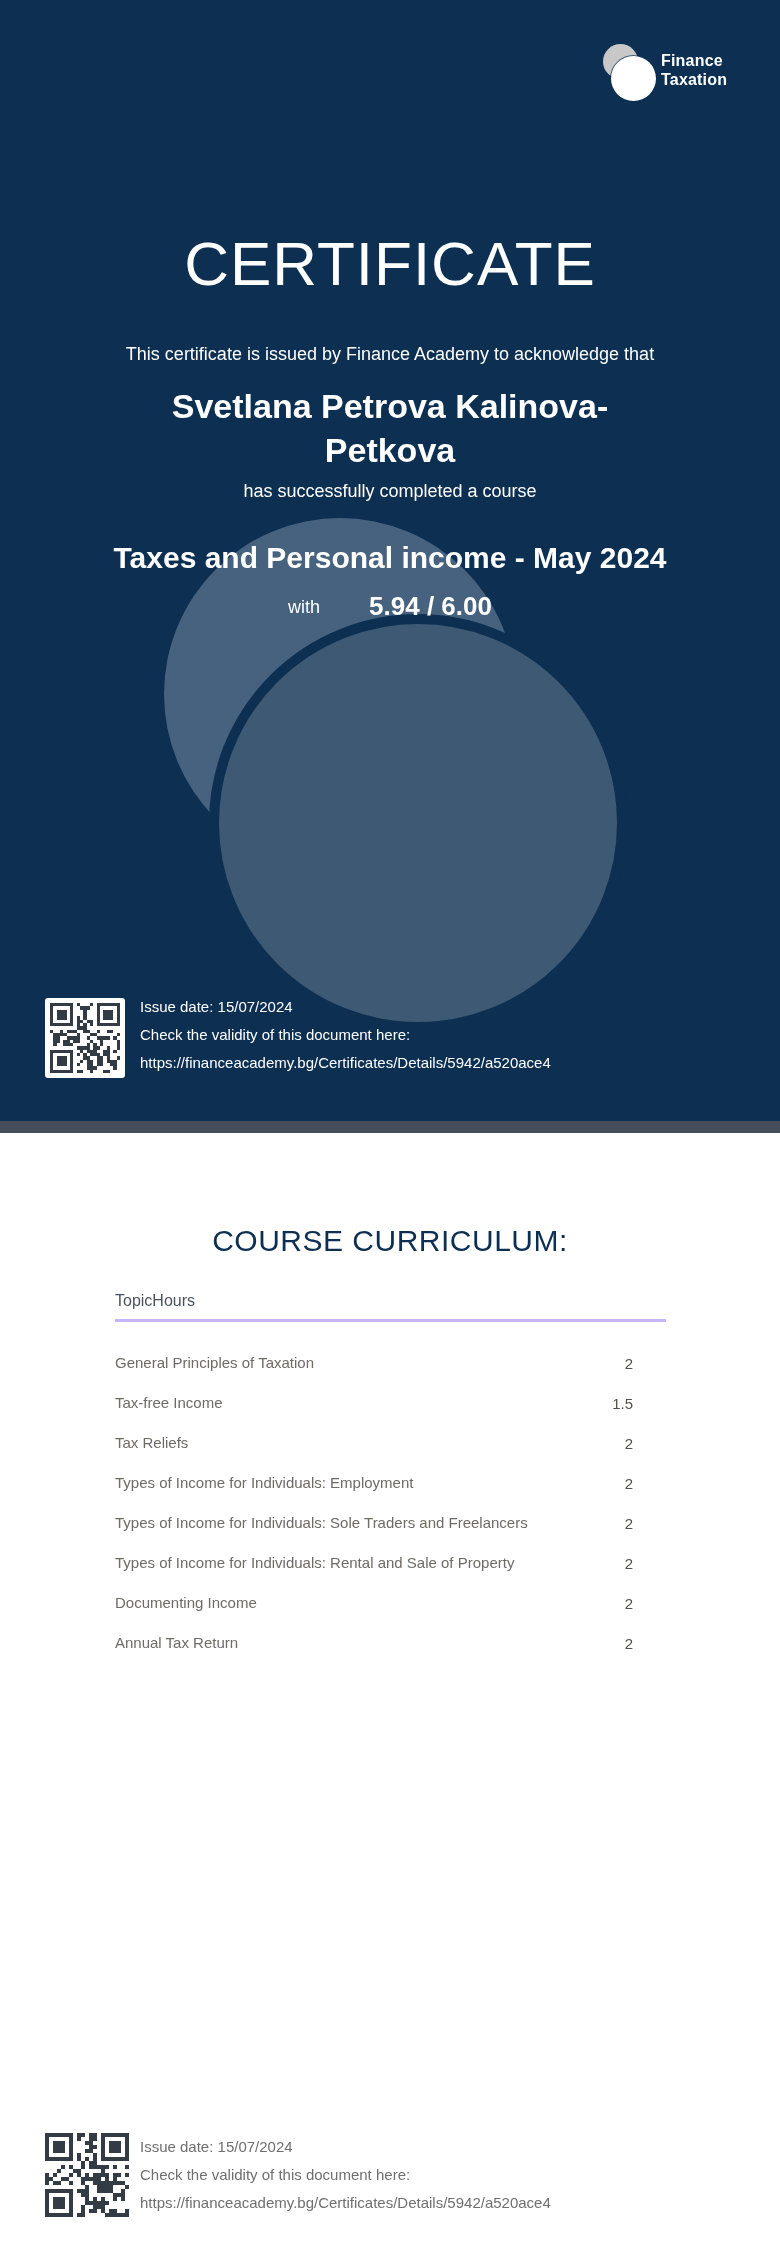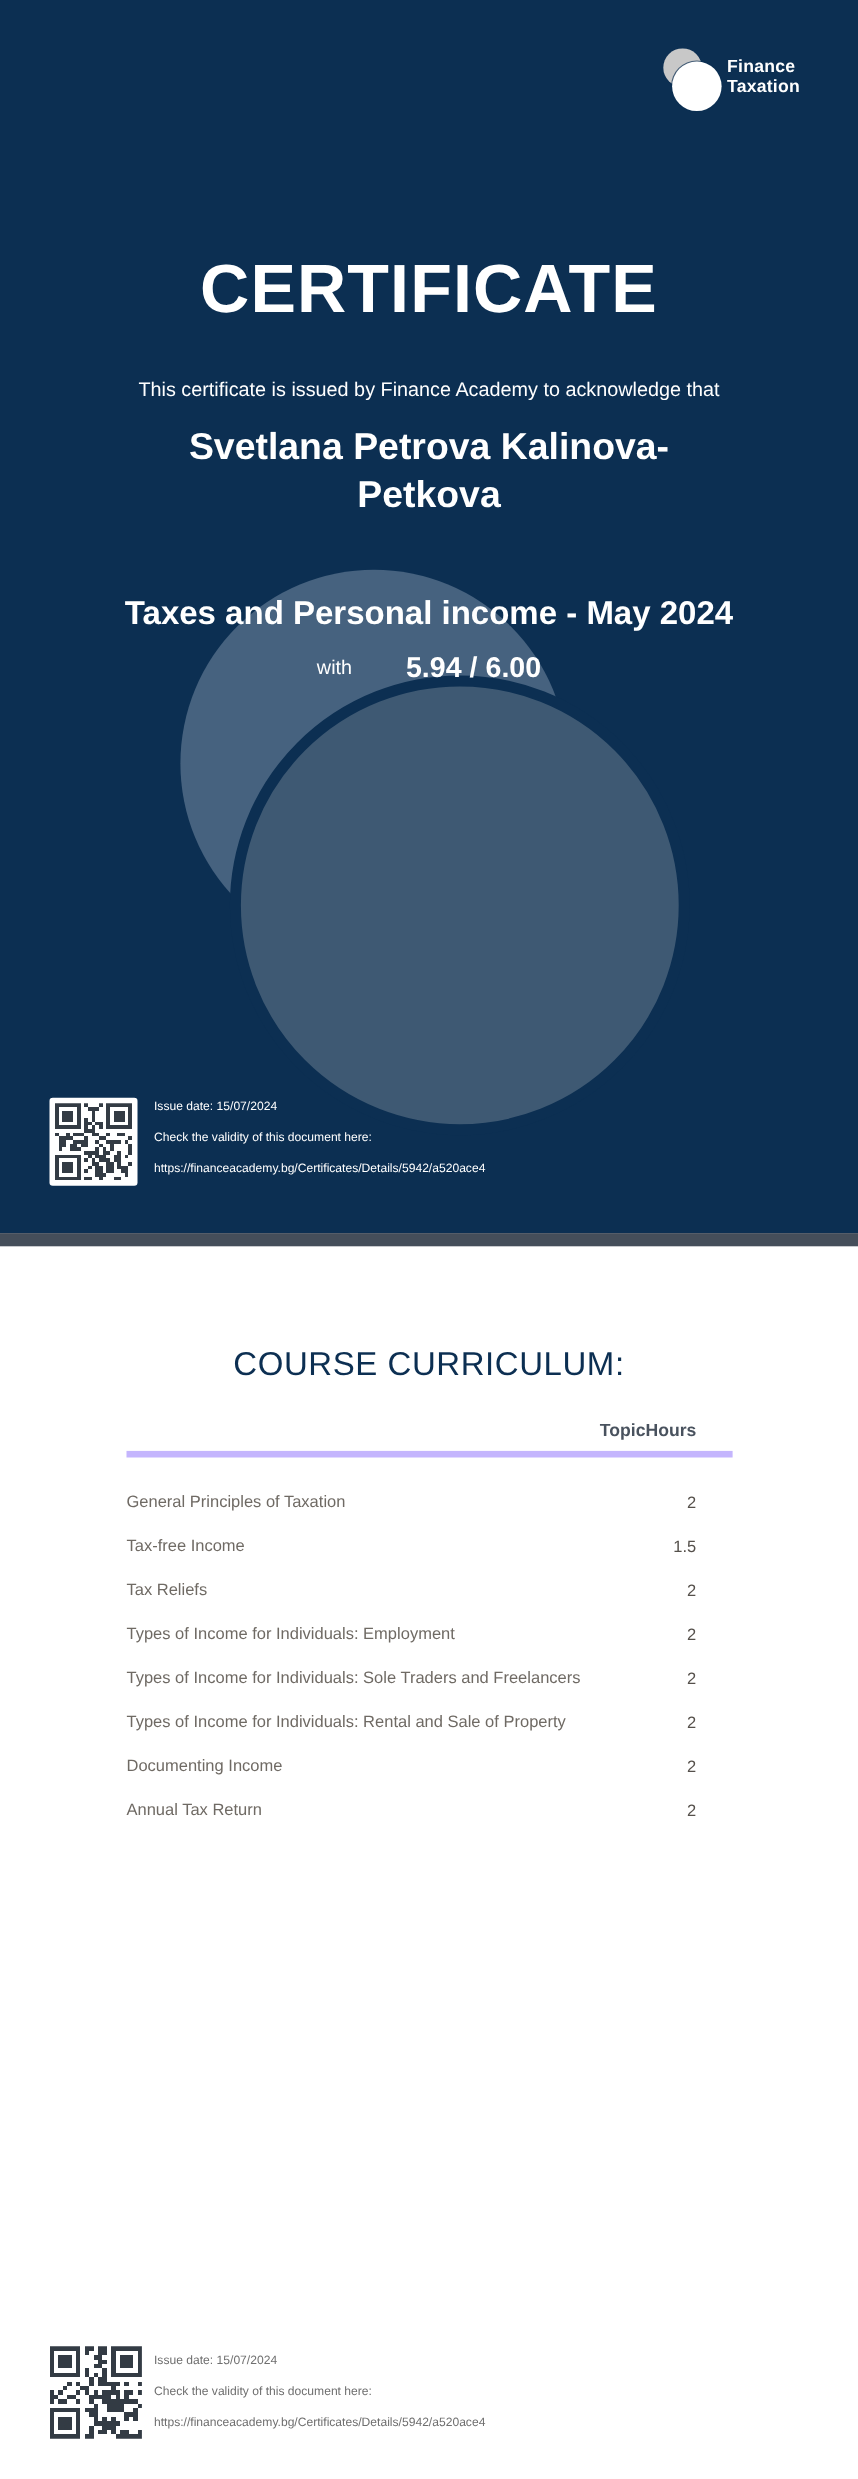--- a/index.html
+++ b/index.html
@@ -18,52 +18,52 @@
   .logo-text{position:absolute;left:58px;top:8px;color:#fff;font-size:16px;font-weight:bold;
         line-height:19px;letter-spacing:.2px;}
   .logo-line{display:block;}
 
   .wm{position:absolute;border-radius:50%;z-index:1;}
   .wm-back{left:164px;top:518px;width:352px;height:352px;background:var(--circleBack,#46627f);}
   .wm-front{left:209px;top:614px;width:418px;height:418px;box-sizing:border-box;
         background:var(--circleFront,#3e5973);border:10px solid var(--navy,#0c2f52);}
 
   .hero-text{position:absolute;left:0;width:100%;margin:0;text-align:center;color:#fff;z-index:2;}
-  .cert-title{top:228px;font-size:62px;font-weight:bold;letter-spacing:1px;}
+  .cert-title{top:228px;font-size:62px;font-weight:normal;letter-spacing:1px;}
   .cert-intro{top:344px;font-size:18px;font-weight:normal;}
   .recipient{top:384px;left:50%;width:560px;transform:translateX(-50%);
         font-size:34px;line-height:44px;font-weight:bold;}
   .completion{top:481px;font-size:18px;font-weight:normal;}
   .course-title{top:541px;font-size:30px;font-weight:bold;}
   .grade-line{top:591px;font-size:18px;font-weight:normal;}
   .grade-value{font-size:26px;font-weight:bold;vertical-align:-2px;margin-left:44px;}
 
   
   .validity{position:absolute;z-index:2;}
   .validity-hero{left:45px;top:998px;color:#fff;}
   .validity-footer{left:45px;top:2133px;color:var(--footerText,#6f6f6f);}
   .qr{position:absolute;left:0;top:0;}
   .qr svg{display:block;width:100%;height:100%;}
   .qr-tile{width:80px;height:80px;background:#fff;border-radius:3px;padding:5px;
         box-sizing:border-box;color:var(--qrDark,#333b44);}
   .qr-plain{width:84px;height:84px;background:#fff;color:var(--qrDark,#333b44);}
   .validity-text{margin-left:95px;padding-top:2px;}
   .validity-footer .validity-text{padding-top:7px;}
-  .validity-text p{margin:0 0 15px;font-size:11px;line-height:13px;white-space:nowrap;}
+  .validity-text p{margin:0 0 15px;font-size:15px;line-height:13px;white-space:nowrap;}
 
   
   .divider-bar{position:absolute;left:0;top:1121px;width:780px;height:12px;
         background:var(--dividerBar,#454e5a);}
 
   
   .curriculum-heading{position:absolute;left:0;top:1224px;width:100%;margin:0;text-align:center;
         color:var(--navy,#0c3053);font-size:30px;font-weight:normal;letter-spacing:.5px;}
   .table{position:absolute;left:115px;top:1292px;width:551px;}
-  .thead{display:flex;justify-content:flex-end;font-size:16px;color:var(--headerText,#49525e);
-        padding-bottom:9px;border-bottom:6px solid #c4b5fd;font-weight:bold;}
+  .thead{display:flex;justify-content:flex-start;font-size:16px;color:var(--headerText,#49525e);
+        padding-bottom:9px;border-bottom:3px solid #c4b5fd;}
   .th-hours{padding-right:33px;}
   .trow{display:flex;justify-content:space-between;margin-top:23px;font-size:15px;}
   .trow:first-child{margin-top:33px;}
   .tcell-topic{max-width:432px;color:var(--topicText,#6f6a64);line-height:16px;text-align:left;}
   .tcell-hours{color:var(--hoursText,#55504b);padding-right:33px;}
 </style>
 </head>
 <body>
 
 <div class="page">
@@ -78,20 +78,21 @@
         <span class="logo-line">Taxation</span>
       </span>
     </div>
 
     <div class="wm wm-back"></div>
     <div class="wm wm-front"></div>
 
     <h1 class="hero-text cert-title">CERTIFICATE</h1>
     <p class="hero-text cert-intro">This certificate is issued by Finance Academy to acknowledge that</p>
     <h2 class="hero-text recipient">Svetlana Petrova Kalinova-Petkova</h2>
+    <p class="hero-text completion">has successfully completed a course</p>
     <h3 class="hero-text course-title">Taxes and Personal income - May 2024</h3>
     <p class="hero-text grade-line">
       <span class="grade-prefix">with</span>
       <span class="grade-value">5.94 / 6.00</span>
     </p>
 
     <div class="validity validity-hero">
       <div class="qr qr-tile">
           <svg viewBox="0 0 21 21" shape-rendering="crispEdges" fill="currentColor" xmlns="http://www.w3.org/2000/svg">
             <rect x="0" y="0" width="1" height="1"></rect>

